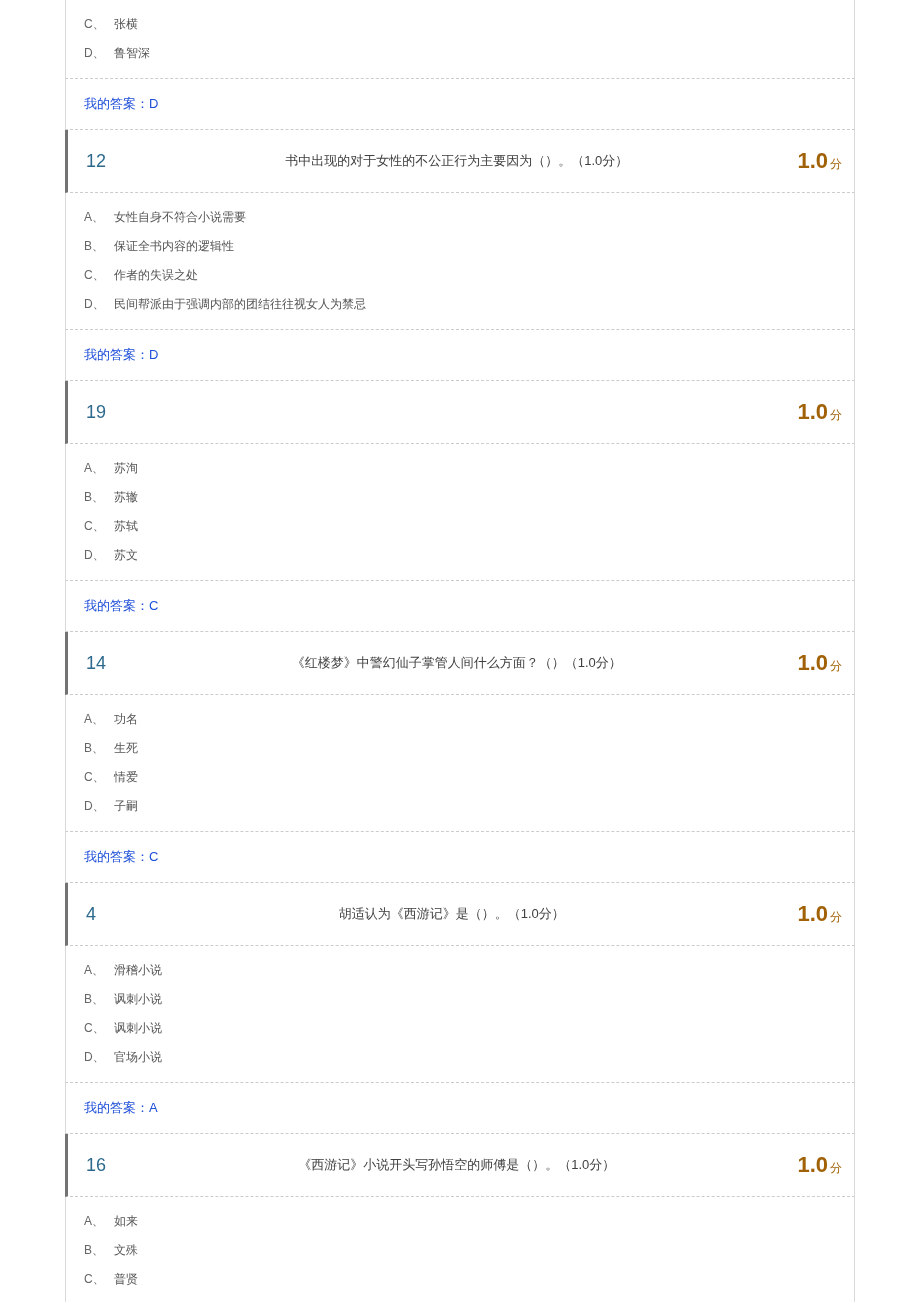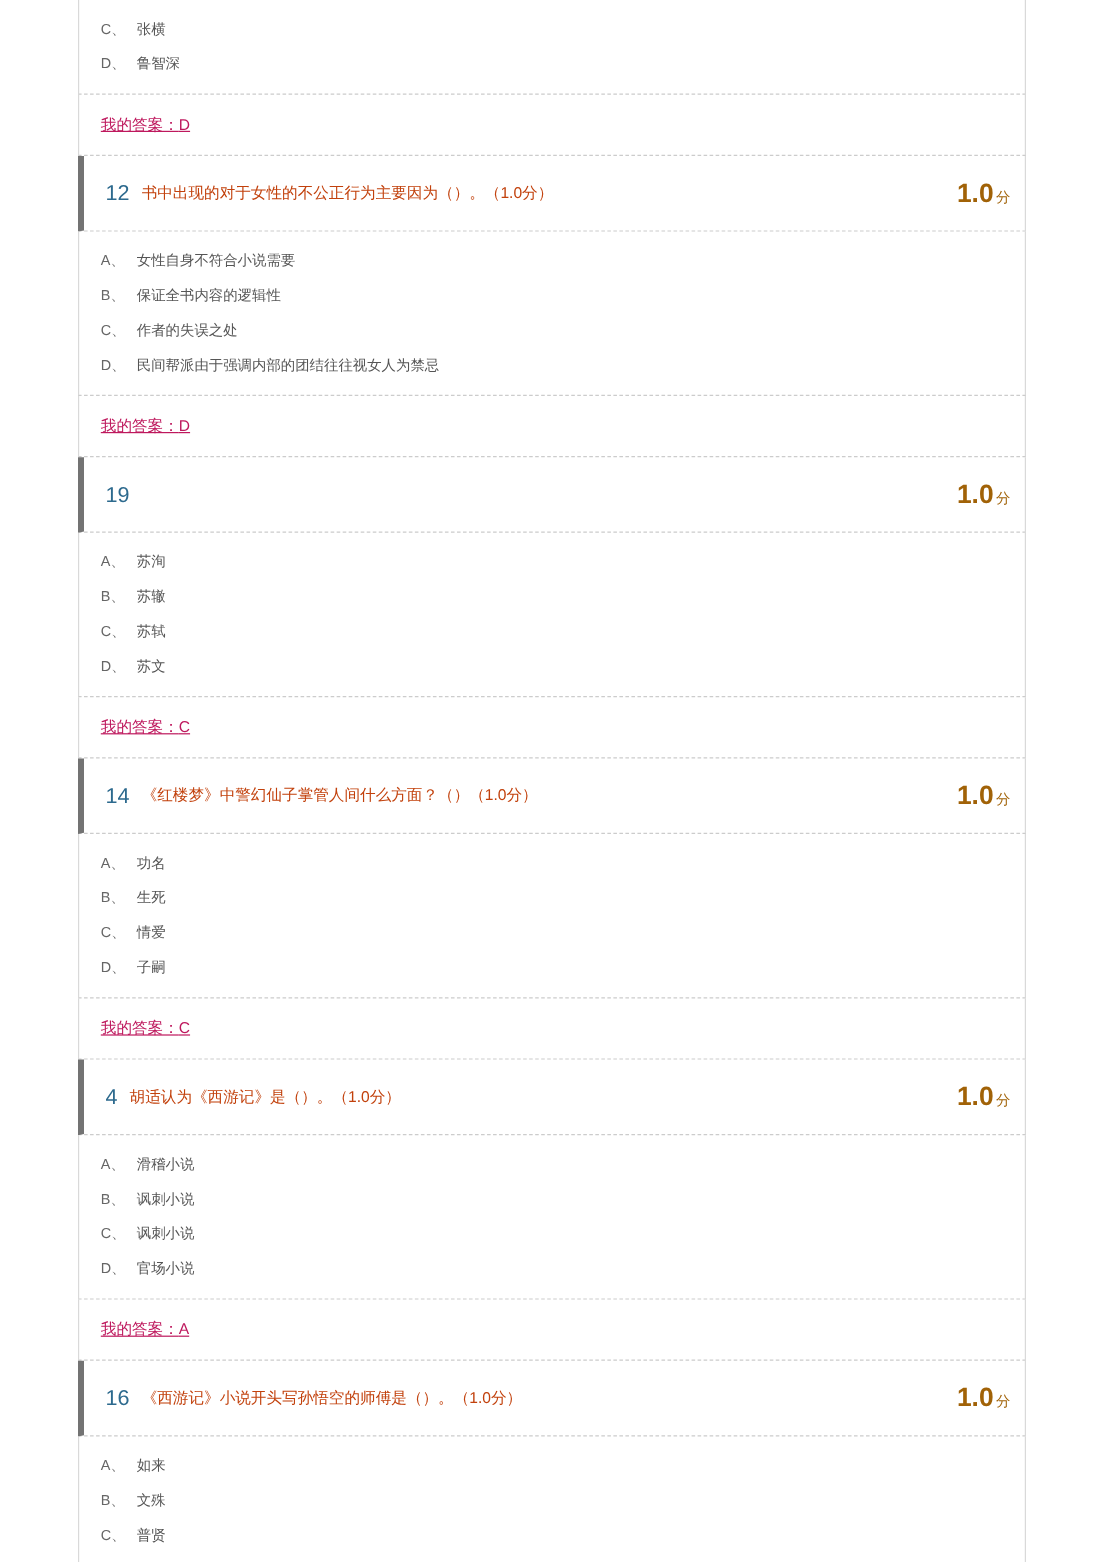--- a/index.html
+++ b/index.html
@@ -34,40 +34,40 @@
   .option-text {
     color: #555;
     text-align: right;
   }
   .answer-block {
     padding: 16px 0 16px 18px;
     border-bottom: 1px dashed #ccc;
     border-left: 1px solid #d9d9d9;
     border-right: 1px solid #d9d9d9;
     font-size: 13px;
-    color: #be185d;
+    color: #1d4ed8;
     font-weight: 500;
-    text-decoration: underline;
   }
   .question-header {
     display: flex;
     align-items: center;
     padding: 18px 12px 18px 18px;
     border-bottom: 1px dashed #ccc;
-    border-left: 5px solid #737373;
+    border-left: 3px solid #737373;
     border-right: 1px solid #d9d9d9;
+    text-align: center;
   }
   .question-number {
     color: #2d6a8e;
     font-size: 18px;
     font-weight: 400;
     margin-right: 10px;
   }
   .question-text {
-    color: #c2410c;
+    color: #404040;
     font-size: 13px;
     flex: 1;
   }
   .score {
     color: #a16207;
     font-weight: bold;
     font-size: 22px;
     margin-left: auto;
   }
   .score-unit {

